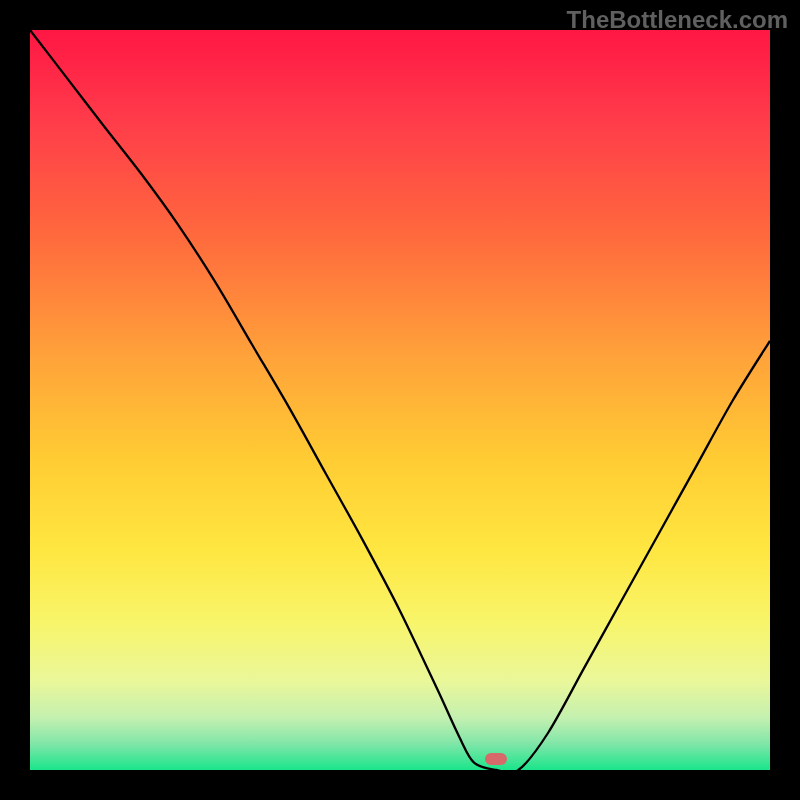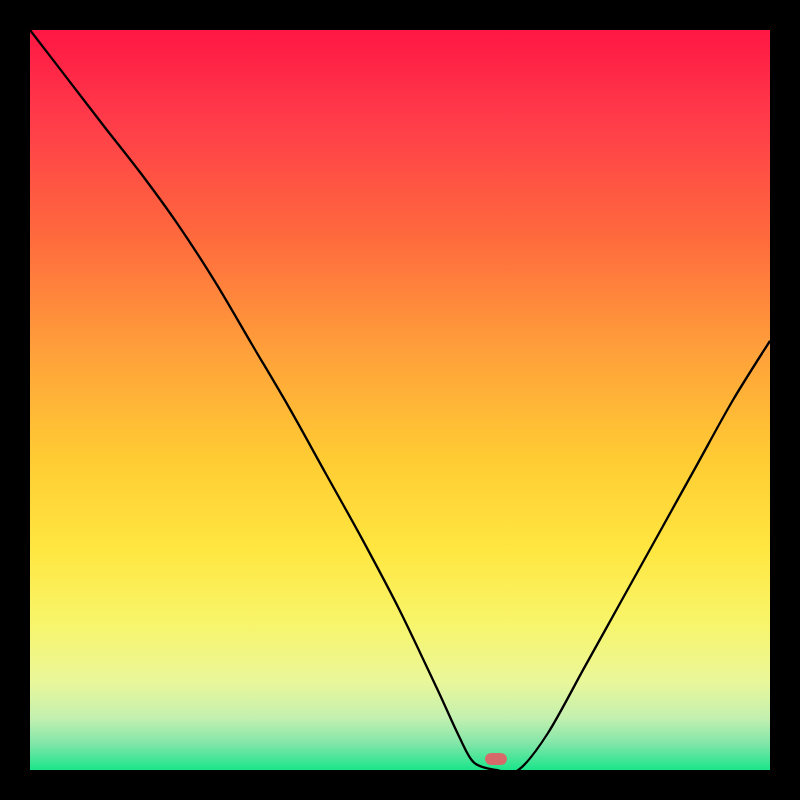--- a/index.html
+++ b/index.html
@@ -47,20 +47,21 @@
     border-radius: 6px;
     background: #D66A6A;
     z-index: 5;
   }
 </style>
 </head>
 <body>
 
 <div class="wrapper">
 
+  <div class="watermark">TheBottleneck.com</div>
 
   <div class="plot-frame">
     <svg class="plot" viewBox="0 0 740 740" preserveAspectRatio="none">
       <defs>
         <linearGradient id="bg-grad" x1="0" y1="0" x2="0" y2="1">
             <stop offset="0%" stop-color="#FF1744"></stop>
             <stop offset="12%" stop-color="#FF3B4A"></stop>
             <stop offset="28.000000000000004%" stop-color="#FF6A3D"></stop>
             <stop offset="44%" stop-color="#FFA23A"></stop>
             <stop offset="57.99999999999999%" stop-color="#FFCC33"></stop>

